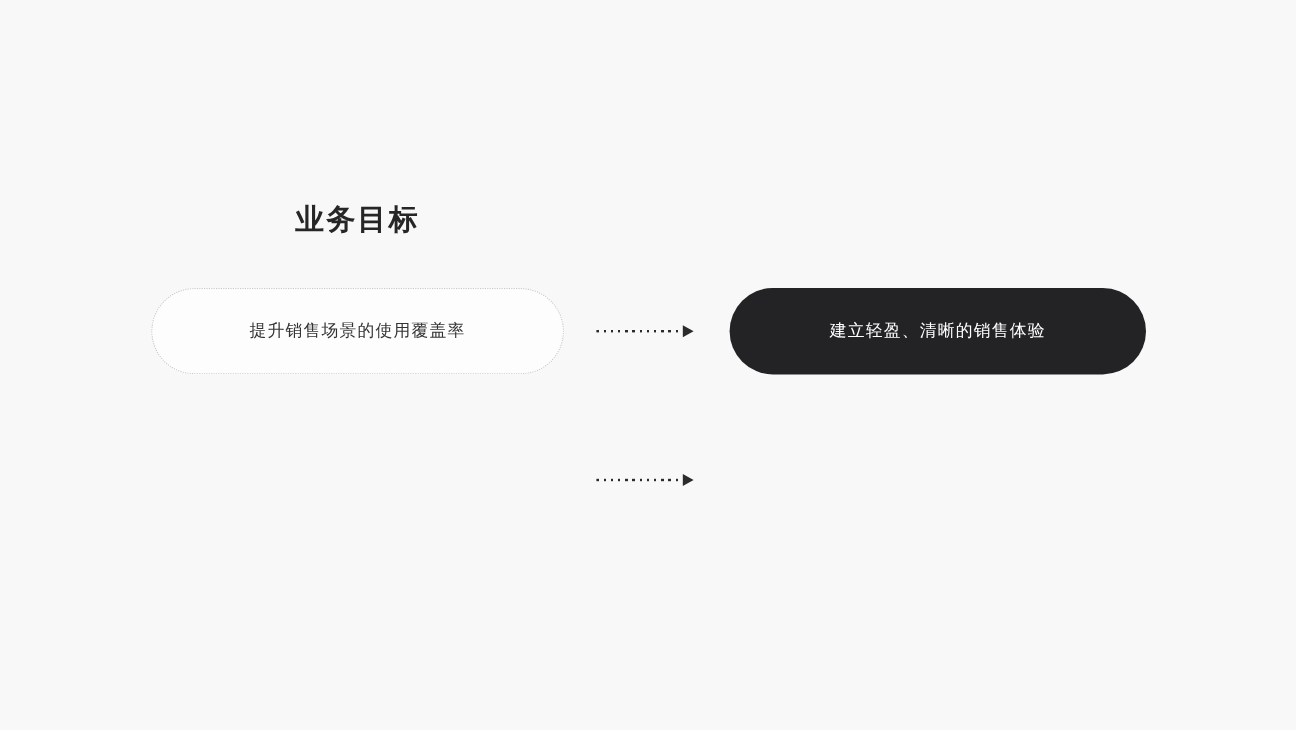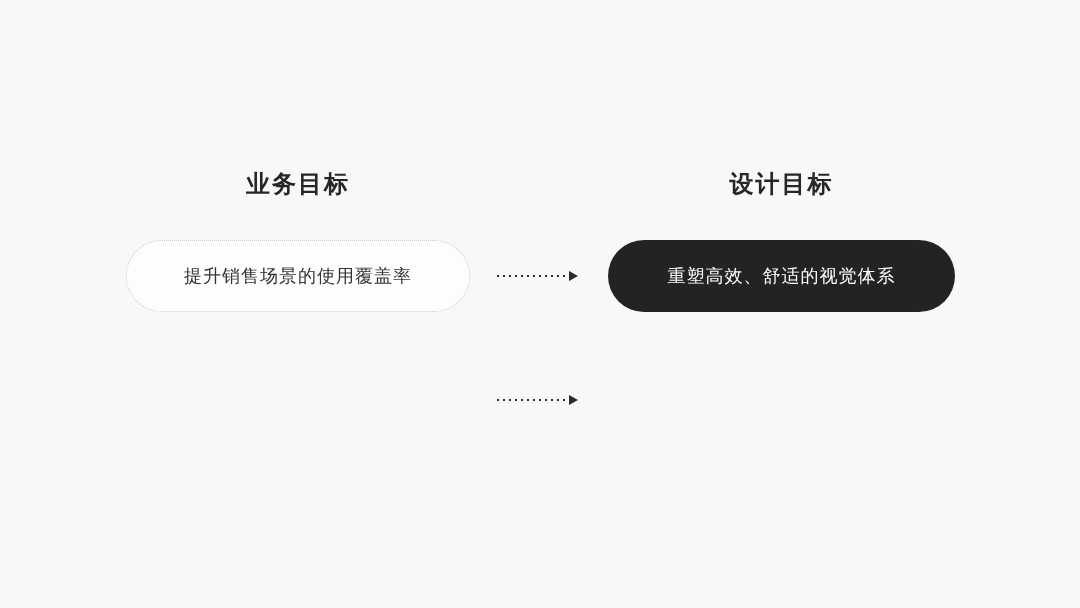--- a/index.html
+++ b/index.html
@@ -30,21 +30,21 @@
   .col-header.business { left: 126px; width: 344px; }
   .col-header.design   { left: 608px; width: 347px; }
 
   .pill {
     position: absolute;
     height: 72px;
     border-radius: 36px;
     display: flex;
     align-items: center;
     justify-content: center;
-    font-size: 18px;
+    font-size: 14px;
     letter-spacing: 1px;
     box-sizing: border-box;
     white-space: nowrap;
   }
   .pill.light {
     left: 126px;
     width: 344px;
     background: #fdfdfd;
     border: 1px dotted #c9c9c9;
     color: #333333;
@@ -82,30 +82,29 @@
     border-bottom: 5px solid transparent;
   }
 </style>
 </head>
 <body>
 
 <div class="canvas">
 
   <div class="col-header business">业务目标</div>
 
-  <div class="col-header design">设计目标</div>
 
   <div class="pill light row1">提升销售场景的使用覆盖率</div>
 
   <div class="arrow row1">
     <span class="arrow-line"></span>
     <span class="arrow-head"></span>
   </div>
 
-  <div class="pill dark row1">重塑高效、舒适的视觉体系</div>
+  <div class="pill dark row1">建立轻盈、清晰的销售体验</div>
 
 
   <div class="arrow row2">
     <span class="arrow-line"></span>
     <span class="arrow-head"></span>
   </div>
 
 
 </div>
 

